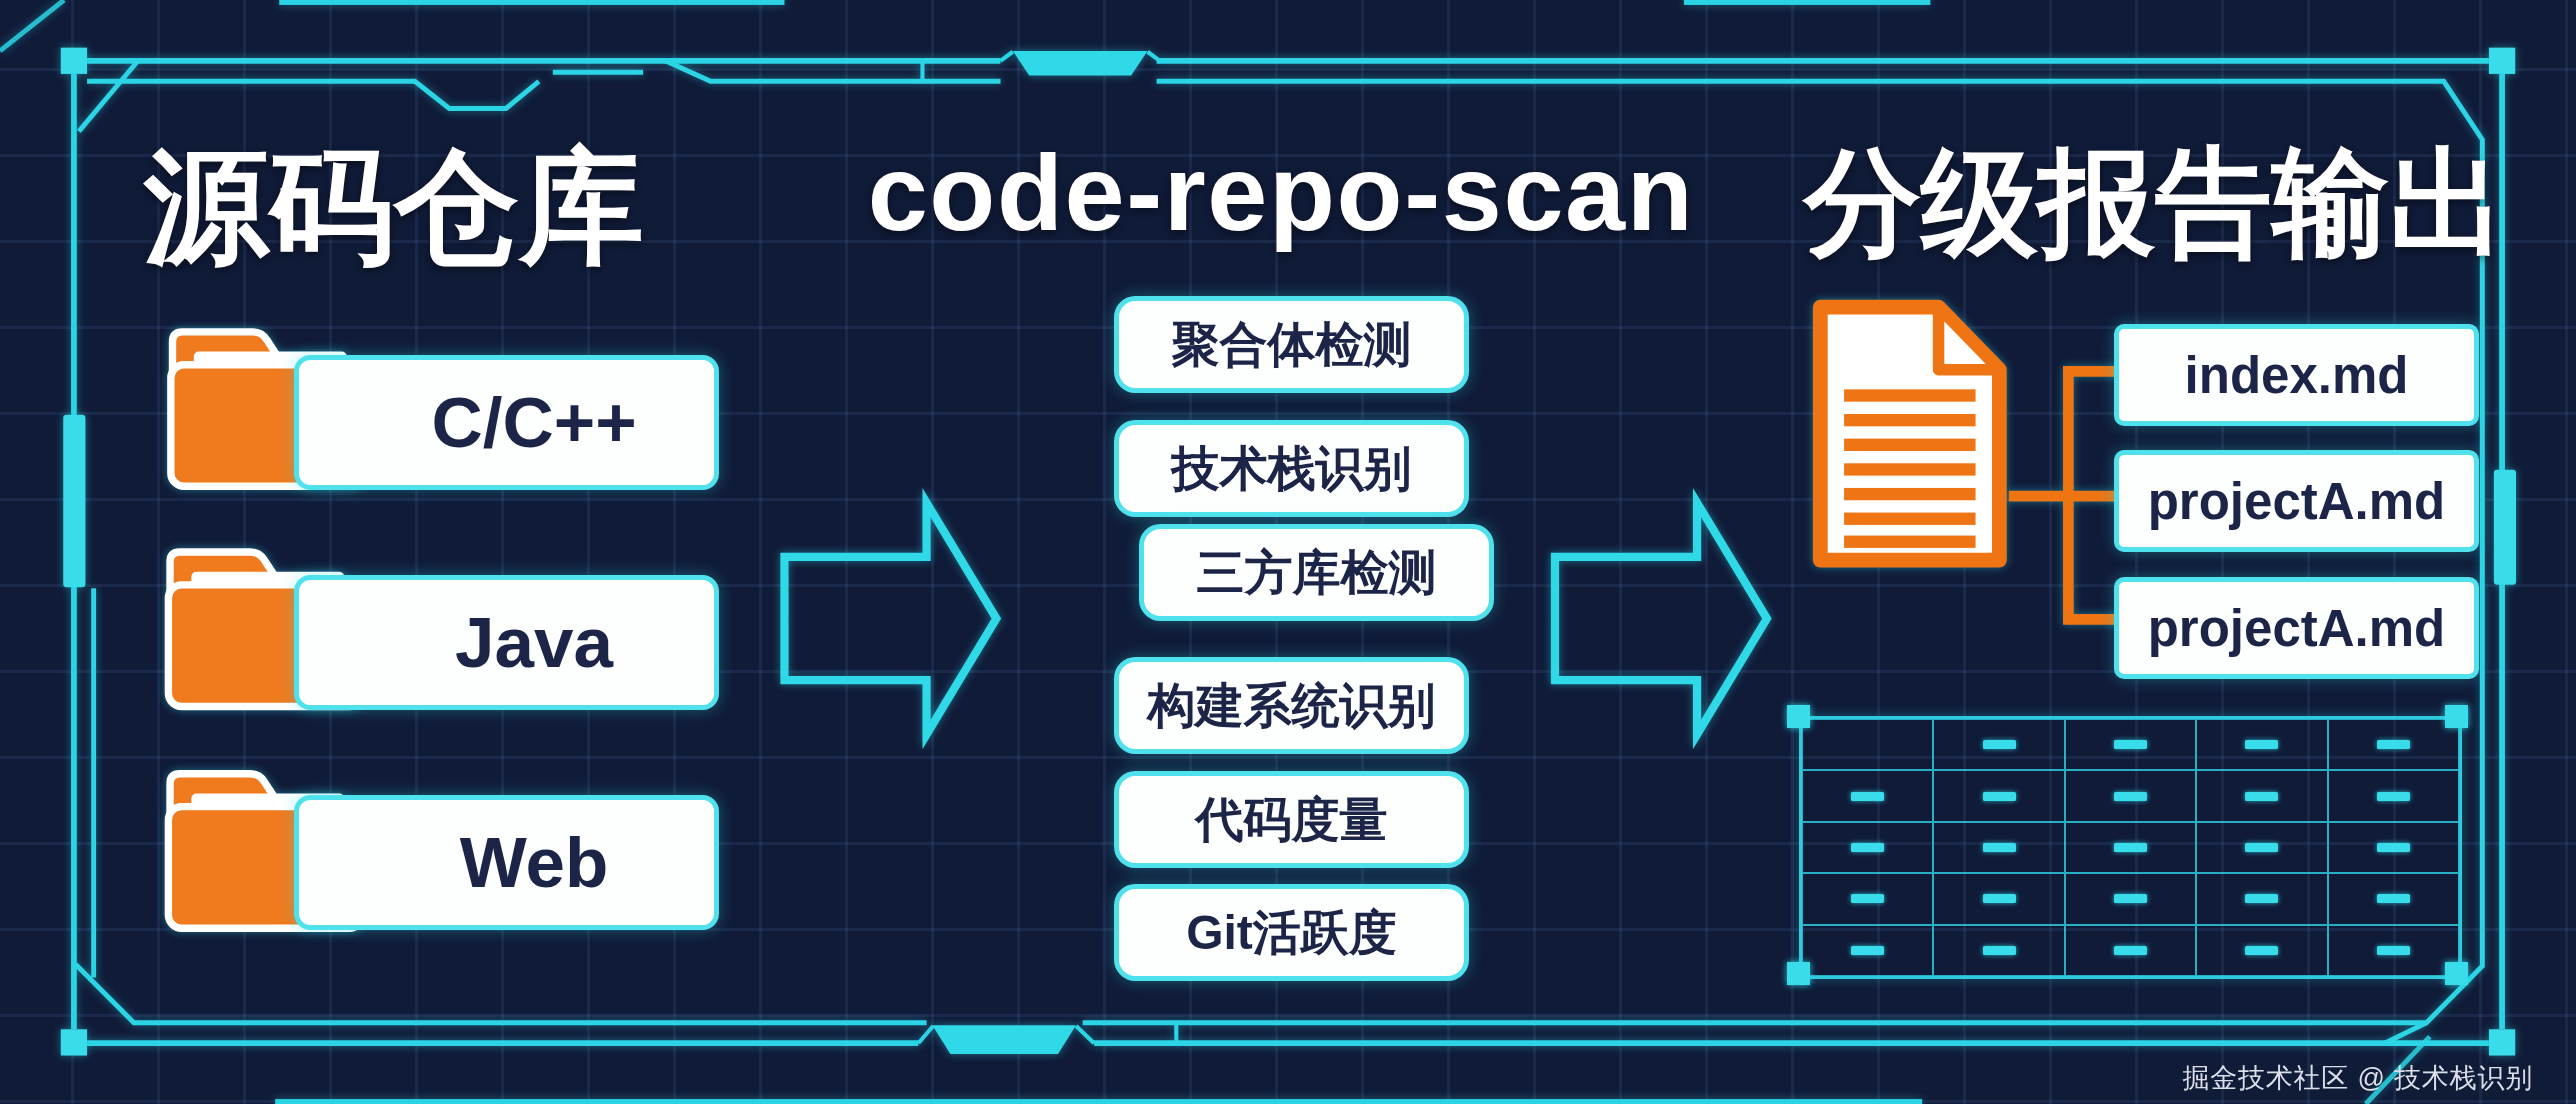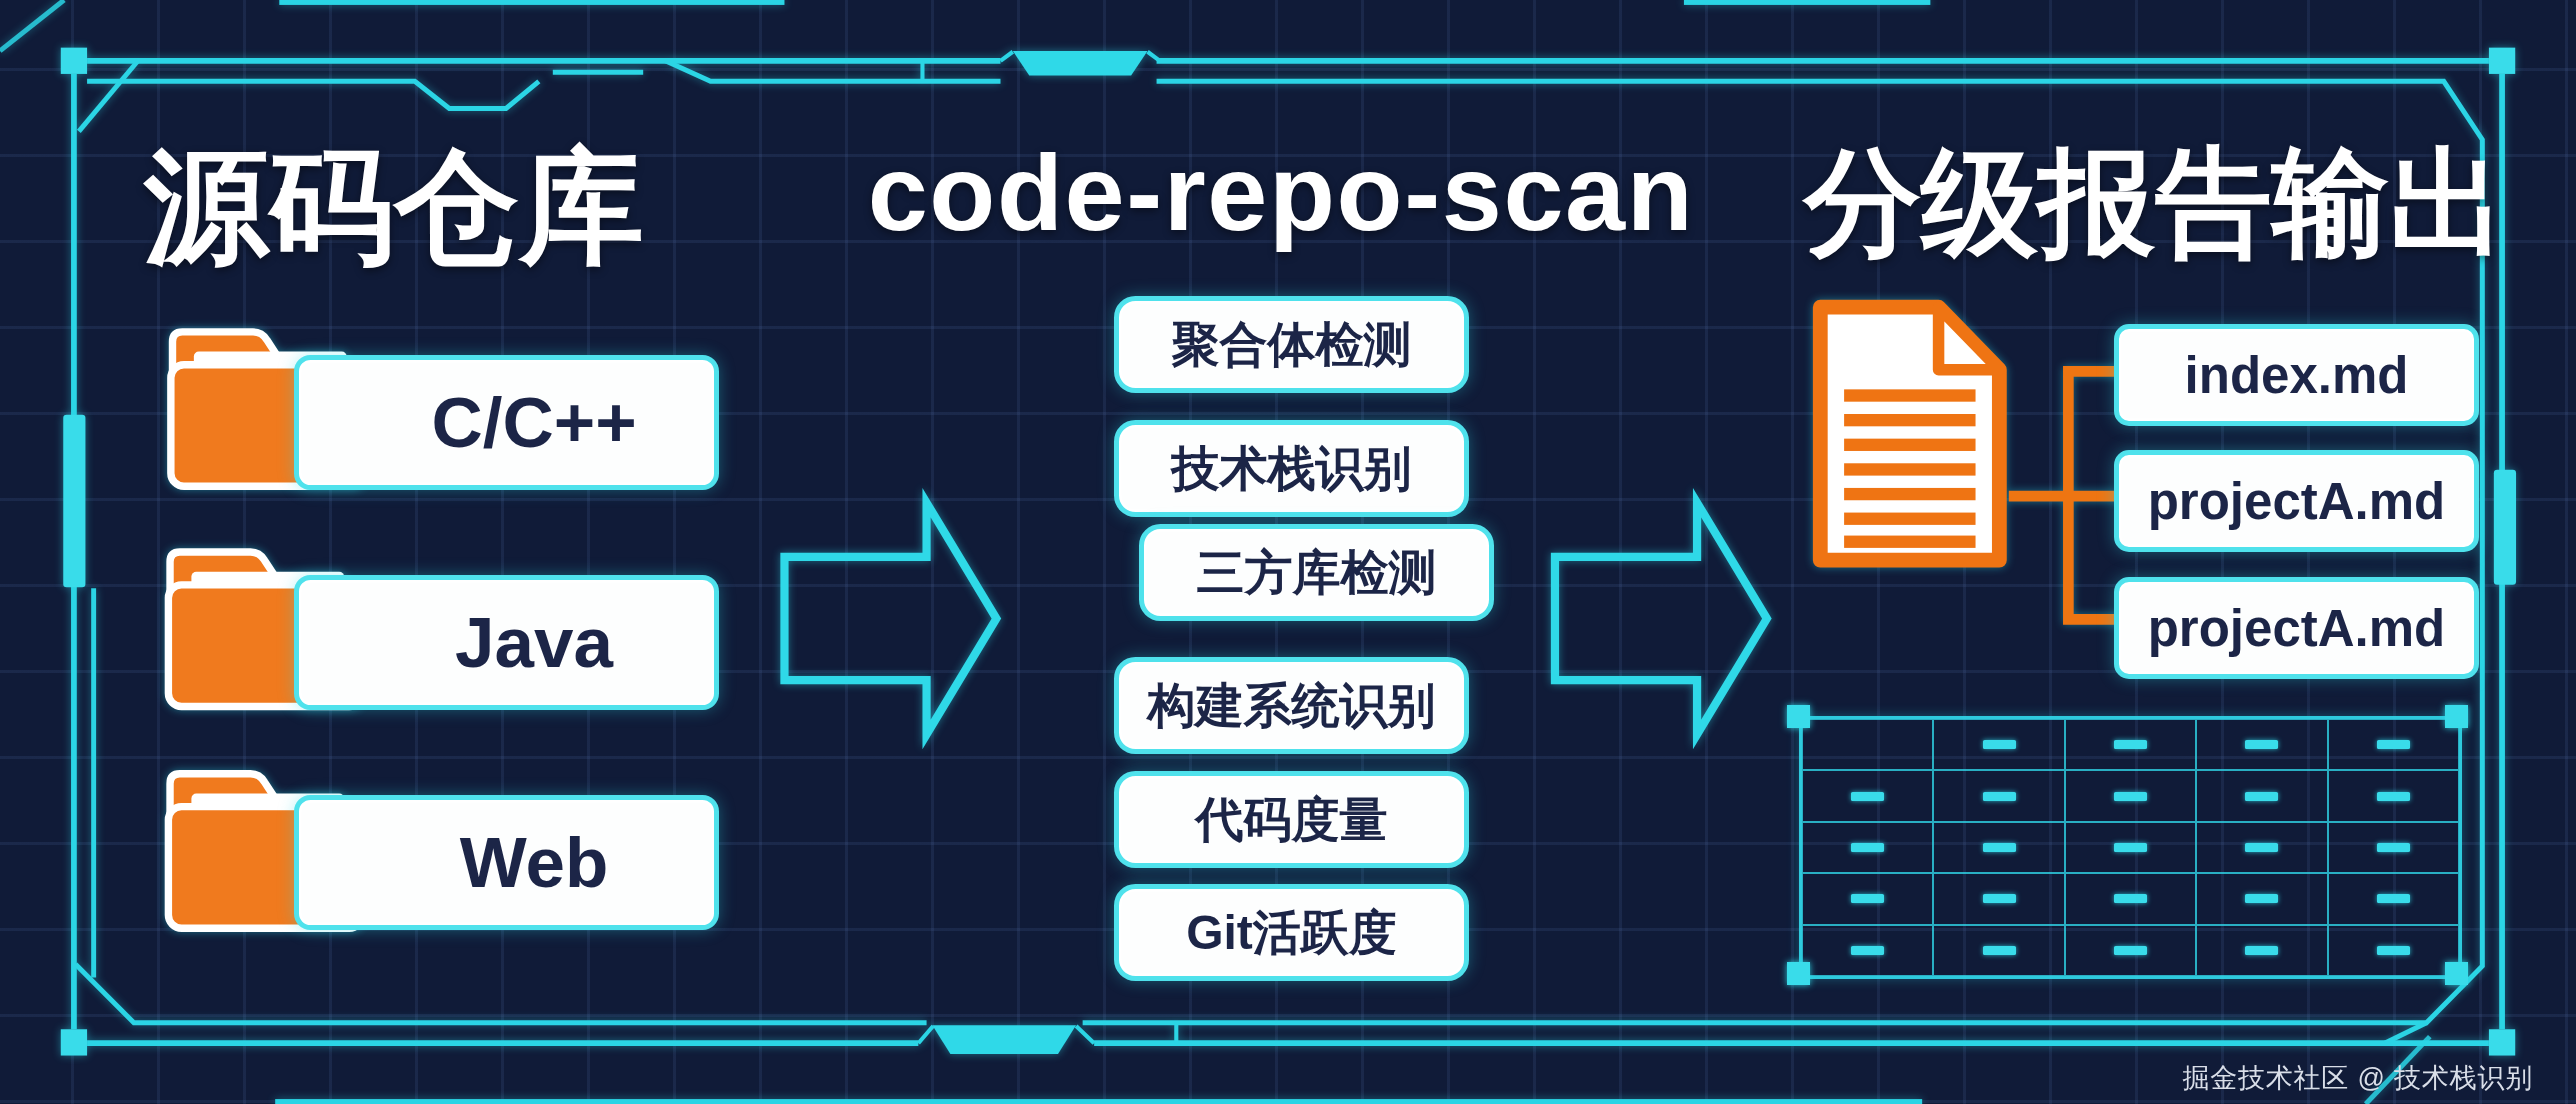--- a/index.html
+++ b/index.html
@@ -23,21 +23,21 @@
     color:#1c2547;font-weight:700;display:flex;align-items:center;justify-content:center;
     box-shadow:0 0 16.4px rgba(46,217,233,.35), inset 0 0 0 2.5px #ffffff;}
   .folder-label{left:294px;width:360px;height:125px;border-radius:16.4px;
     font-size:71px;padding-left:55px;box-sizing:content-box;}
   #folder-label-0{top:355px;}
   #folder-label-1{top:575px;}
   #folder-label-2{top:795px;}
   .scan-step{left:1114px;width:345px;height:87px;border-radius:21.4px;font-size:48px;}
   #step-0{top:296px;} #step-1{top:409px;margin-top:11px;} #step-2{top:524px;margin-left:25px;}
   #step-3{top:657px;} #step-4{top:771px;} #step-5{top:884px;}
-  .report-file{left:2114px;width:355px;height:92px;border-radius:15px;
+  .report-file{left:2114px;width:355px;height:92px;border-radius:10px;
     font-size:51px;font-weight:600;border-width:5px;}
   #file-0{top:324px;} #file-1{top:450px;} #file-2{top:577px;}
   .report-table{position:absolute;left:1799px;top:716px;width:657px;height:257px;
     display:grid;grid-template-columns:repeat(5,1fr);grid-template-rows:repeat(5,1fr);
     border:3.3px solid rgba(48,212,230,.95);box-shadow:0 0 11.5px rgba(46,217,233,.3);}
   .report-cell{border:1.6px solid rgba(48,212,230,.8);
     display:flex;align-items:center;justify-content:center;}
   .cell-dash{width:33px;height:9px;border-radius:1.6px;background:#39dcea;
     box-shadow:0 0 5px rgba(46,217,233,.8);}
   .table-corner{position:absolute;width:23px;height:23px;background:#39dcea;

